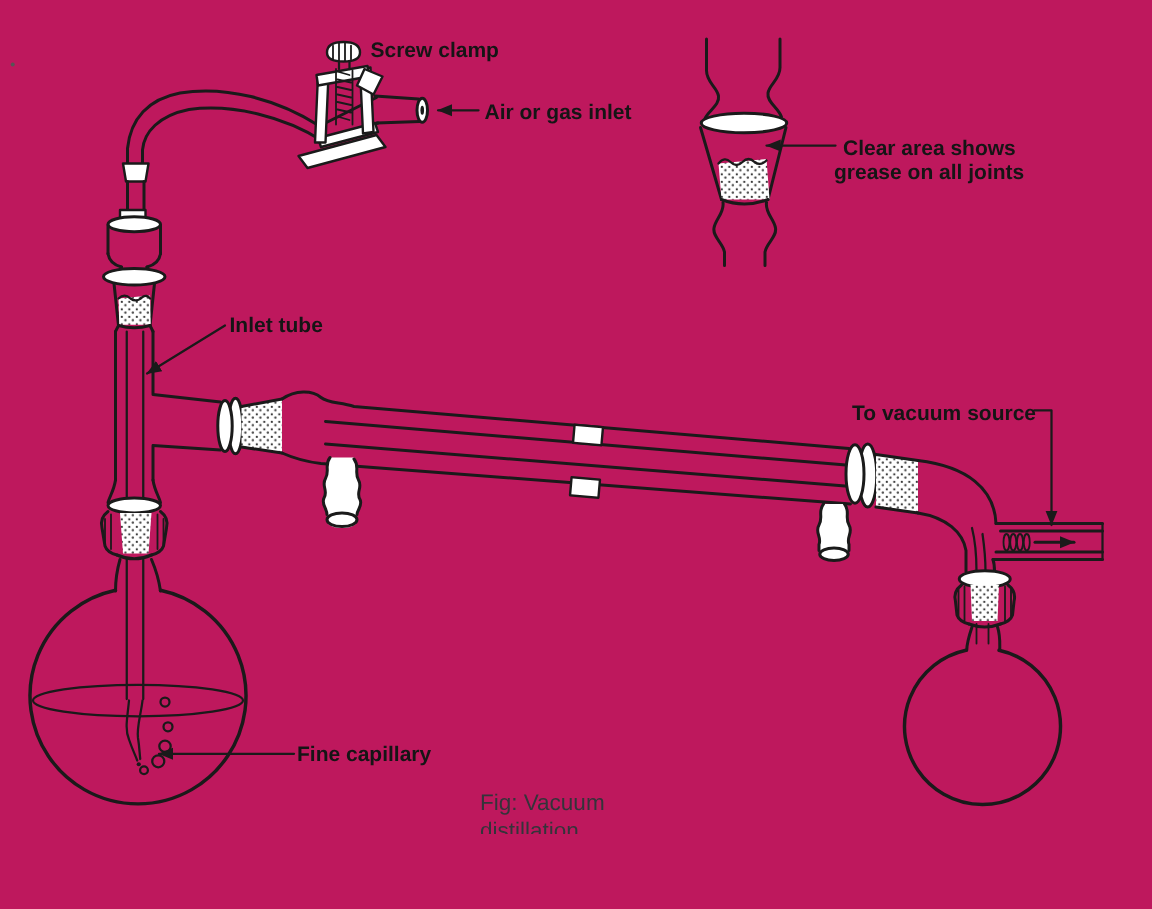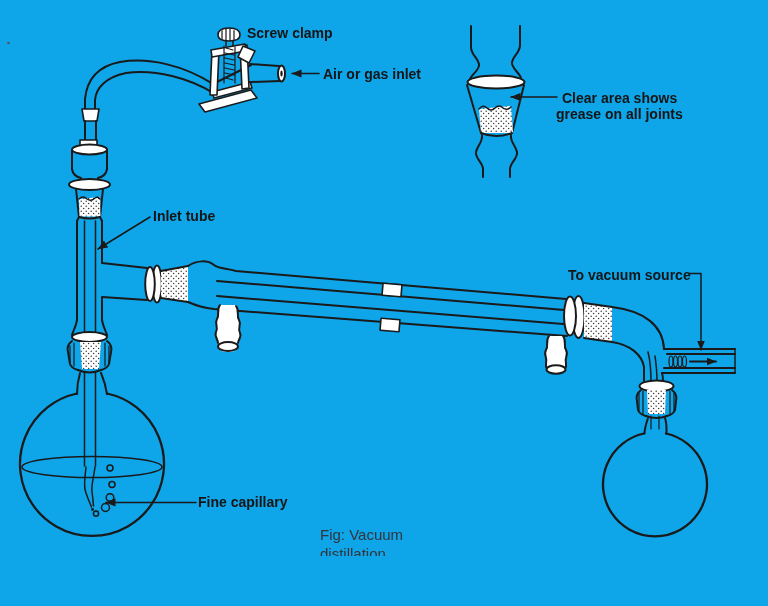--- a/index.html
+++ b/index.html
@@ -1,16 +1,16 @@
 <!DOCTYPE html>
 <html><head>
 <meta charset="utf-8">
 <style>
   html,body{margin:0;padding:0;background:#ffffff;}
-  #stage{position:relative;width:768px;height:606px;background:#0ea5e9;overflow:hidden;}
+  #stage{position:relative;width:768px;height:606px;background:#be185d;overflow:hidden;}
   svg{display:block;}
   .ln{fill:none;stroke:#1a1a1a;stroke-width:2;stroke-linecap:round;stroke-linejoin:round;}
   .ln15{fill:none;stroke:#1a1a1a;stroke-width:1.5;stroke-linecap:round;stroke-linejoin:round;}
   .ln12{fill:none;stroke:#1a1a1a;stroke-width:1.2;stroke-linecap:round;}
   .wfill{fill:#ffffff;stroke:#1a1a1a;stroke-width:2;stroke-linejoin:round;}
   .wfill16{fill:#ffffff;stroke:#1a1a1a;stroke-width:1.6;stroke-linejoin:round;}
   .stip{fill:url(#stipple);stroke:none;}
   .solid{fill:#1a1a1a;stroke:none;}
   .diagram-label{font-family:"Liberation Sans",sans-serif;font-size:14px;font-weight:700;fill:#151515;}
   .caption-text{font-family:"Liberation Sans",sans-serif;font-size:15px;font-weight:400;fill:#34343a;}

